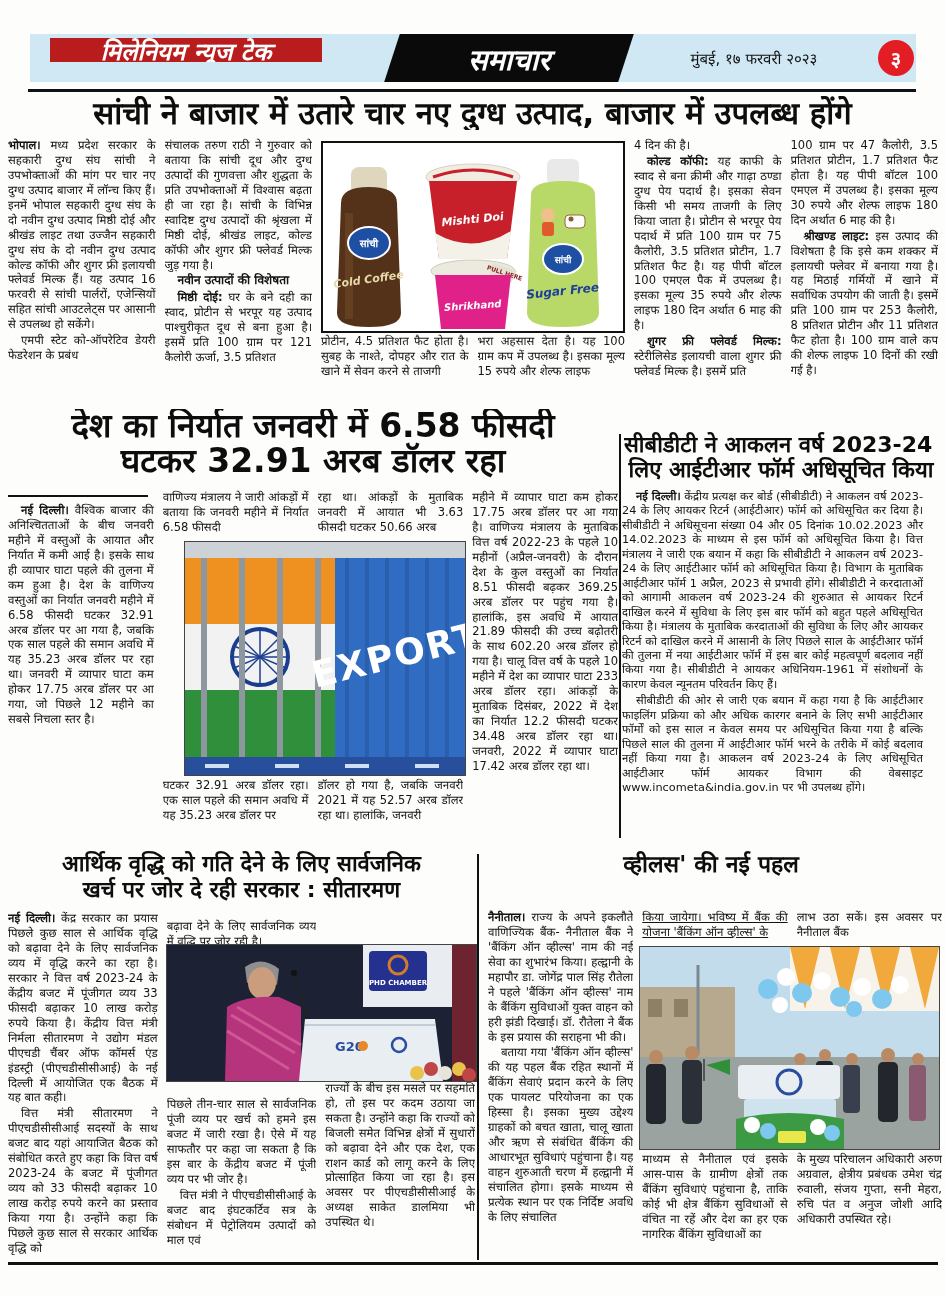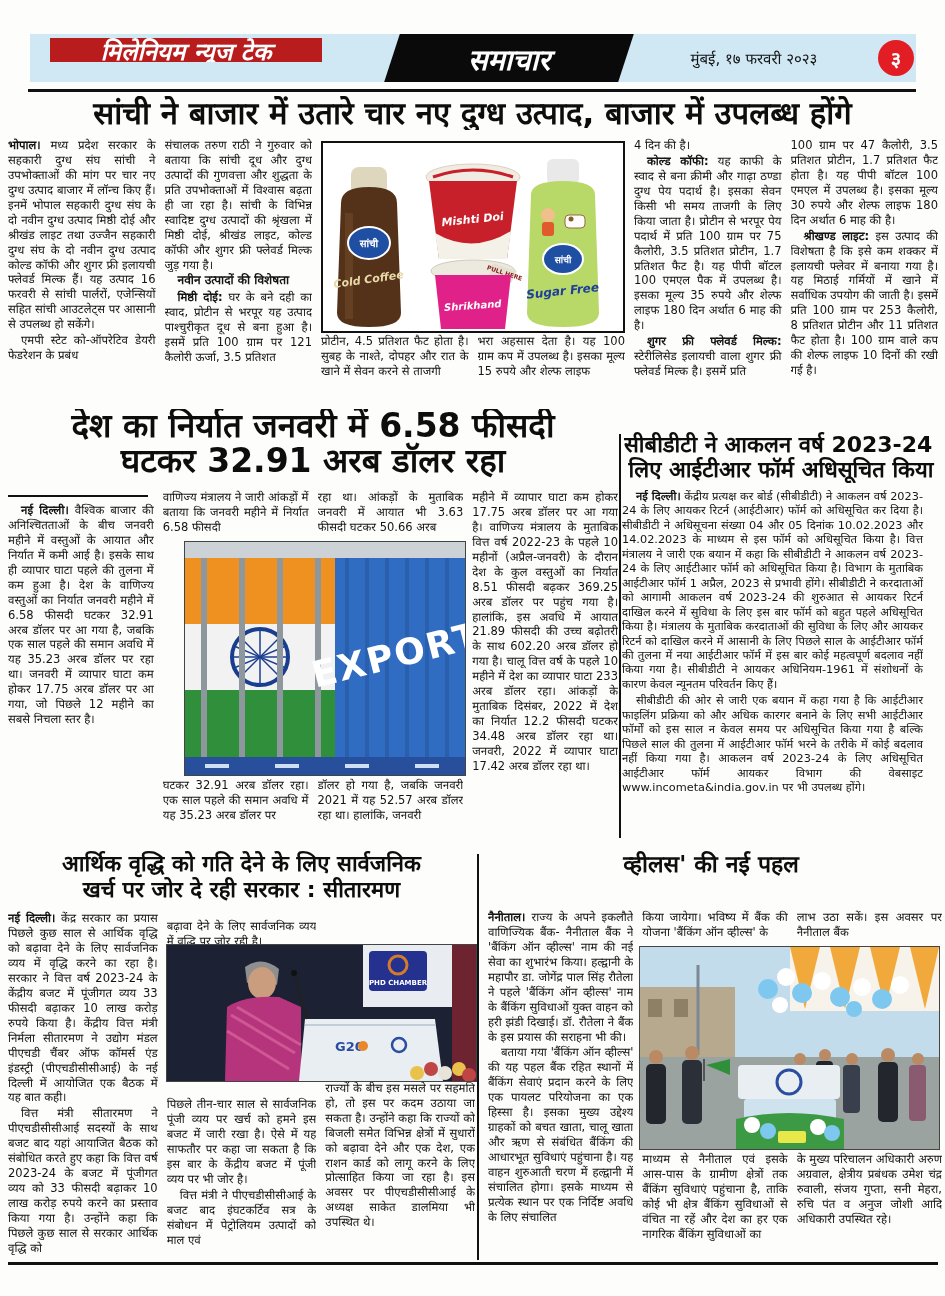--- a/index.html
+++ b/index.html
@@ -264,21 +264,21 @@
 
   <div class="hl" style="left:484px;top:851px;width:454px;font-size:23px;line-height:1.18;">
     <div>व्हीलस' की नई पहल</div>
   </div>
   <div class="cols" style="left:488px;top:910px;width:454px;height:350px;">
     <div class="col">
       <p class="noind"><b>नैनीताल।</b> <span>राज्य के अपने इकलौते वाणिज्यिक बैंक- नैनीताल बैंक ने 'बैंकिंग ऑन व्हील्स' नाम की नई सेवा का शुभारंभ किया। हल्द्वानी के महापौर डा. जोगेंद्र पाल सिंह रौतेला ने पहले 'बैंकिंग ऑन व्हील्स' नाम के बैंकिंग सुविधाओं युक्त वाहन को हरी झंडी दिखाई। डॉ. रौतेला ने बैंक के इस प्रयास की सराहना भी की।</span></p>
       <p>बताया गया 'बैंकिंग ऑन व्हील्स' की यह पहल बैंक रहित स्थानों में बैंकिंग सेवाएं प्रदान करने के लिए एक पायलट परियोजना का एक हिस्सा है। इसका मुख्य उद्देश्य ग्राहकों को बचत खाता, चालू खाता और ऋण से संबंधित बैंकिंग की आधारभूत सुविधाएं पहुंचाना है। यह वाहन शुरुआती चरण में हल्द्वानी में संचालित होगा। इसके माध्यम से प्रत्येक स्थान पर एक निर्दिष्ट अवधि के लिए संचालित</p>
     </div>
     <div class="col">
-      <div class="snippet" style="height:34px;">
+      <div class="snippet" style="height:34px;text-decoration:underline;">
           <p>किया जायेगा। भविष्य में बैंक की योजना 'बैंकिंग ऑन व्हील्स' के</p>
         </div>
       <div class="snippet" style="height:208px;"></div>
       <p class="noind">माध्यम से नैनीताल एवं इसके आस-पास के ग्रामीण क्षेत्रों तक बैंकिंग सुविधाएं पहुंचाना है, ताकि कोई भी क्षेत्र बैंकिंग सुविधाओं से वंचित ना रहें और देश का हर एक नागरिक बैंकिंग सुविधाओं का</p>
     </div>
     <div class="col">
       <div class="snippet" style="height:34px;">
           <p>लाभ उठा सकें। इस अवसर पर नैनीताल बैंक</p>
         </div>
       <div class="snippet" style="height:208px;"></div>

